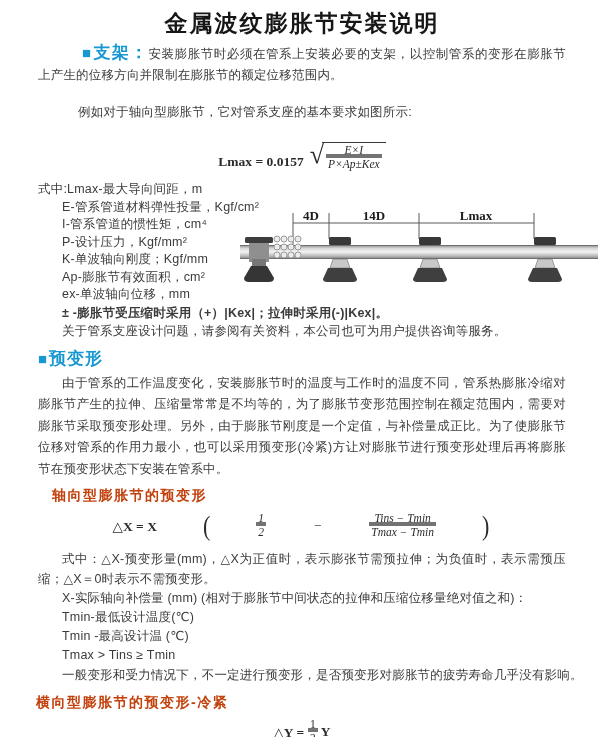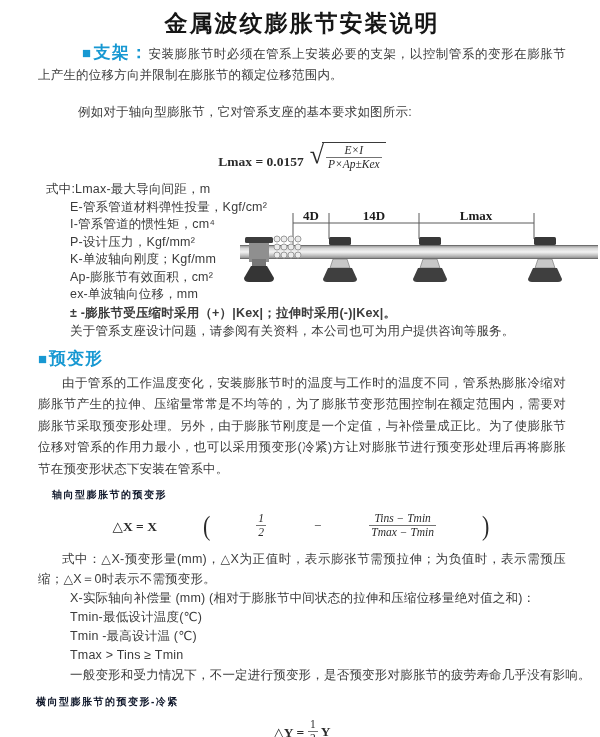--- a/index.html
+++ b/index.html
@@ -6,51 +6,51 @@
   body{
     width:600px;height:737px;background:#ffffff;overflow:hidden;
     font-family:"Liberation Sans","DejaVu Sans",sans-serif;
     color:#3b3b3b;
   }
   .page{padding:0 34px 0 38px;position:relative;width:528px;}
   .doc-title{
     font-size:23px;font-weight:bold;color:#161616;text-align:center;
     margin:8px 0 4px;line-height:30px;letter-spacing:2px;
   }
-  .body-txt{font-size:12.5px;letter-spacing:0.2px;margin-left:8px;}
+  .body-txt{font-size:12.5px;letter-spacing:0.2px;}
   .sec-head-inline{
     font-size:17px;font-weight:bold;color:#1798d2;letter-spacing:1px;
   }
   .sec-marker{font-size:15px;color:#1798d2;margin-right:1px;}
   .p-support{margin:2px 0 0;line-height:21px;text-align:justify;text-indent:44px;}
   .p-example{margin:16px;line-height:21px;text-indent:24px;}
   .formula-row{
     display:flex;justify-content:center;align-items:center;
     font-family:"Liberation Serif","DejaVu Serif",serif;color:#2b2b2b;
   }
   .f1{margin:6px 0 0;height:36px;}
   .f-lhs{font-weight:bold;font-size:13.5px;margin-right:6px;margin-top:9px;}
   .sqrt{display:inline-flex;align-items:center;}
   .radical{font-size:26px;line-height:1;margin-right:-2px;transform:translateY(-2px);}
   .radicand{display:inline-block;border-top:1.4px solid #3a3a3a;padding:1px 4px 0;}
   .frac{display:inline-block;vertical-align:middle;text-align:center;
         font-size:11.5px;line-height:1.2;font-style:italic;}
-  .frac .den{border-top:1px solid #737373;padding:0 2px;}
+  .frac .den{border-top:4px solid #737373;padding:0 2px;}
   .frac .num{padding:0 2px;display:block;}
   .vars-row{position:relative;margin-top:6px;}
   .vars-list{width:300px;line-height:17.5px;}
   .vars-list div{white-space:nowrap;}
   .vars-list div + div{padding-left:24px;}
   .pm-line{line-height:18px;padding-left:24px;white-space:nowrap;font-weight:bold;}
   .closing-line{line-height:18px;padding-left:24px;white-space:nowrap;}
   .diagram{position:absolute;right:-32px;top:28px;}
   .sec-head2{margin:8px 0 0;line-height:22px;}
   .p-predeform{margin:3px 0 0;line-height:21.5px;text-align:justify;text-indent:24px;}
   .sub-head{
-    font-size:10px;font-weight:bold;color:#0f172a;letter-spacing:1.5px;line-height:20px;
+    font-size:14px;font-weight:bold;color:#c2410c;letter-spacing:1.5px;line-height:20px;
   }
   .sub-axial{margin:5px 0 0 14px;}
   .f2{margin:4px 0 7px;height:34px;gap:44px;}
   .f2-lhs{font-weight:bold;font-size:13.5px;}
   .bigparen{font-size:22px;font-weight:400;display:inline-block;
             transform:scaleY(1.25);margin:0 2px;line-height:1;}
   .f-minus{margin:0 4px;font-size:13px;}
   .p-shizhong{margin:2px 0 0;line-height:19.5px;text-align:justify;text-indent:24px;}
   .axial-list{line-height:19px;}
   .axial-list div{padding-left:24px;white-space:nowrap;}

